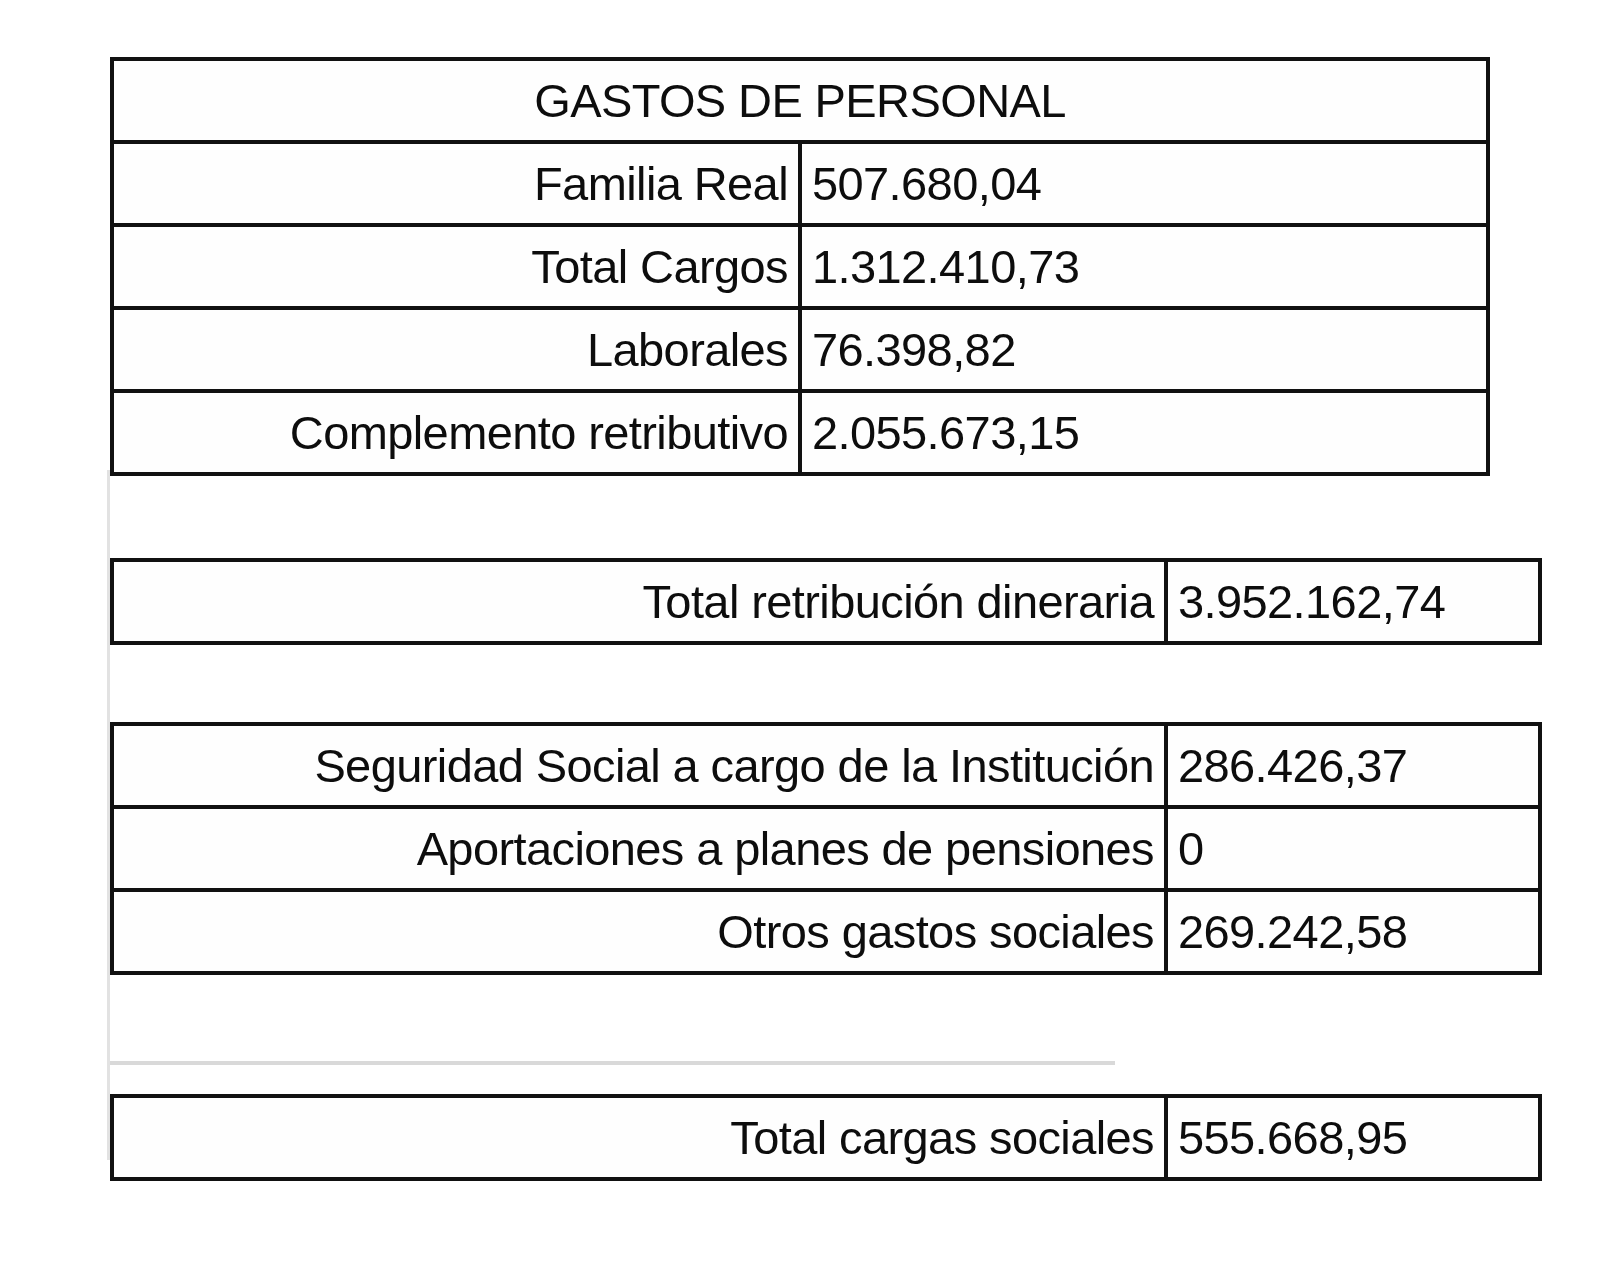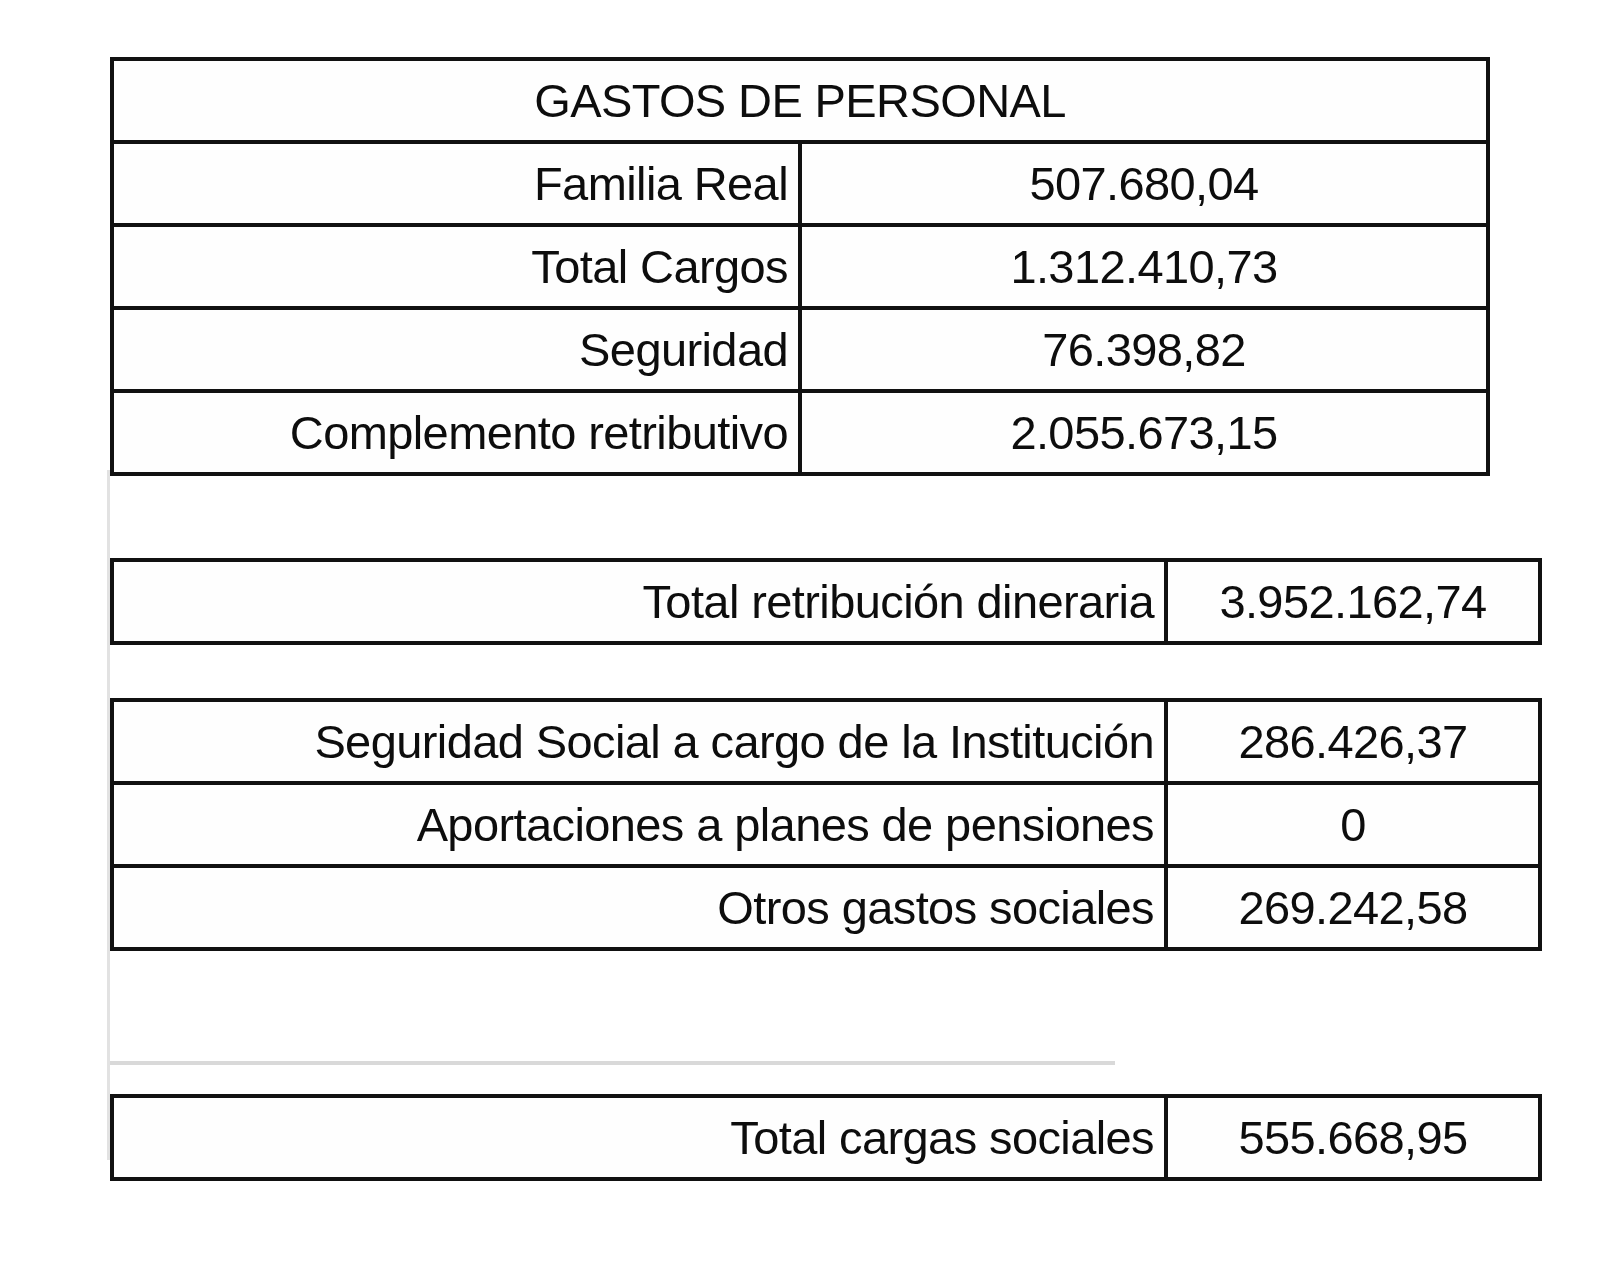--- a/index.html
+++ b/index.html
@@ -52,28 +52,28 @@
     font-size: 47px;
     font-weight: 400;
     line-height: 1.02;
     letter-spacing: -0.6px;
     white-space: nowrap;
     overflow: hidden;
     font-stretch: condensed;
   }
 
   td.label     { text-align: right;  width: 1030px; }
-  td.value     { text-align: center; width: 350px;  }
+  td.value     { text-align: left; width: 350px;  }
   td.title     { text-align: center; }
   td.total-lbl { text-align: right; width: 1030px; }
 
   
   #block-personal { top: 57px; }
   #block-total-dineraria { top: 558px; }
-  #block-cargas { top: 698px; }
+  #block-cargas { top: 722px; }
   #block-total-cargas { top: 1094px; }
 </style>
 </head>
 <body>
 
 <div class="ghost-vline"></div>
 <div class="ghost-hline"></div>
 
 <table class="block" id="block-personal">
   <tbody>
@@ -82,21 +82,21 @@
   </tr>
   <tr>
     <td class="label">Familia Real</td>
     <td class="value">507.680,04</td>
   </tr>
   <tr>
     <td class="label">Total Cargos</td>
     <td class="value">1.312.410,73</td>
   </tr>
   <tr>
-    <td class="label">Seguridad</td>
+    <td class="label">Laborales</td>
     <td class="value">76.398,82</td>
   </tr>
   <tr>
     <td class="label">Complemento retributivo</td>
     <td class="value">2.055.673,15</td>
   </tr>
 </tbody>
   </table>
 
 <table class="block" id="block-total-dineraria">

